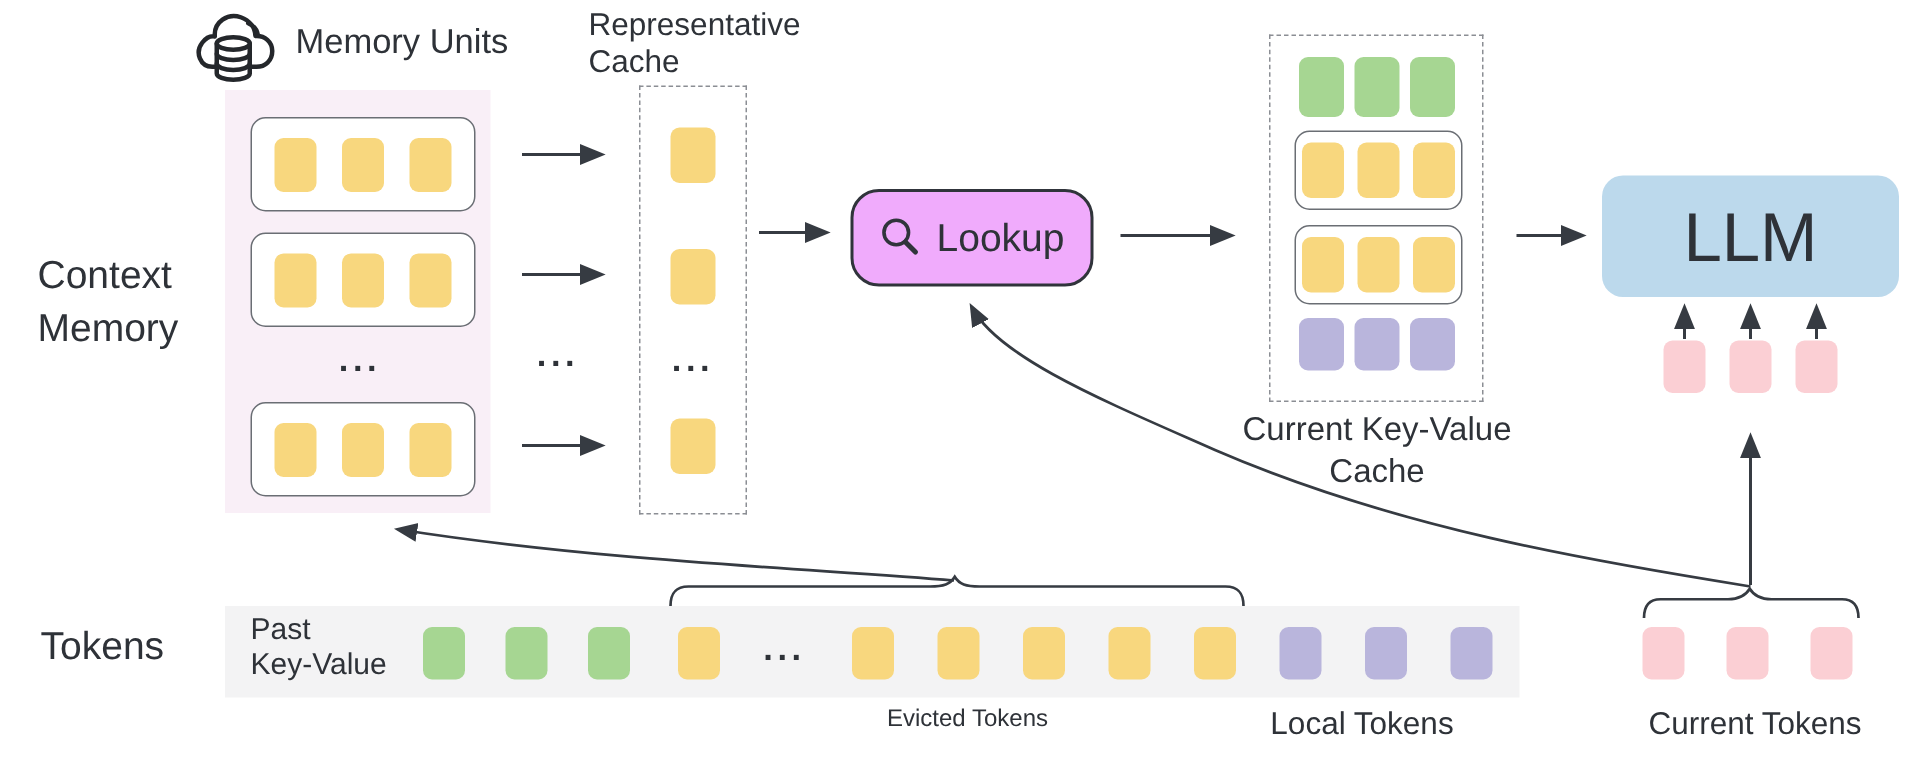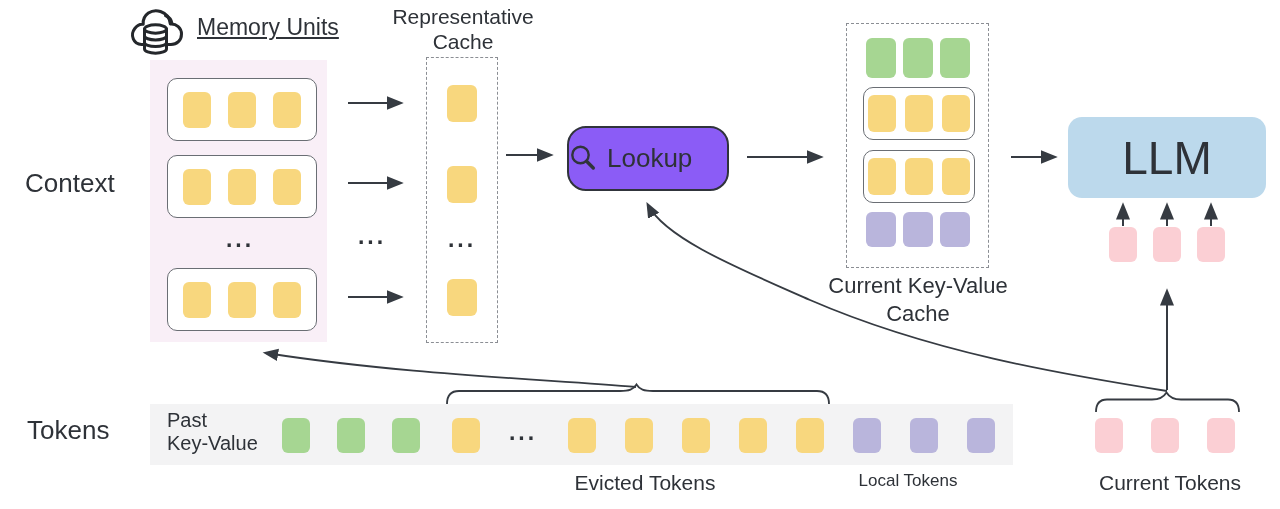--- a/index.html
+++ b/index.html
@@ -14,64 +14,65 @@
   .tokens{display:flex;align-items:center;justify-content:center;}
   .tok{flex:0 0 auto;width:var(--tw,28px);height:var(--th,35px);border-radius:6px;}
   
   .unit{background:#fff;border:1.5px solid #6A6E74;border-radius:10px;display:flex;align-items:center;justify-content:center;}
   
   .dashed{border:1.6px dashed #8B8E94;background:transparent;}
   .ell{font-weight:700;font-size:23px;letter-spacing:3px;color:#2E3238;line-height:1;}
   .panel-pink{background:#F9EFF7;}
   .strip{background:#F3F3F4;}
   .llm-box{background:#BCD9EC;border-radius:14px;display:flex;align-items:center;justify-content:center;}
-  .lookup{background:#8b5cf6;border:2px solid #30343B;border-radius:19px;display:flex;align-items:center;gap:9px;}
+  .lookup{background:#f0abfc;border:2px solid #30343B;border-radius:19px;display:flex;align-items:center;justify-content:center;gap:9px;}
   svg.flow{position:absolute;left:0;top:0;pointer-events:none;}
 </style>
 </head>
 <body>
 
 <div class="canvas">
 
   <div class="abs lbl" style="left:25px;top:166px;font-size:26px;line-height:35px;">
     <div>Context</div>
+    <div>Memory</div>
   </div>
   <div class="abs lbl" style="left:27px;top:415px;font-size:26px;">Tokens</div>
 
   <svg class="abs" style="left:128px;top:2px" width="62" height="56" viewBox="0 0 62 56">
     <g fill="none" stroke="#24272B" stroke-width="3" stroke-linecap="round" stroke-linejoin="round">
       <path fill="#fff" d="M13.5 42.5 C5.5 42.5 1.8 33 6.8 26.5 C9.3 23.2 12.2 21.8 15.2 22.3 C14.4 12.5 24 6.5 32.5 9.5 C38.5 11.6 42 16.5 42.3 22 C48.5 21.5 53.5 26 53.5 32 C53.5 38.5 48.8 42.5 43 42.5 Z"></path>
       <path d="M37.5 13.5 C41 15 43.3 17.8 43.9 21.3"></path>
       <path fill="#fff" d="M16.5 27 V47 A11 4.2 0 0 0 38.5 47 V27"></path>
       <ellipse fill="#fff" cx="27.5" cy="27" rx="11" ry="4.2"></ellipse>
       <path d="M16.5 33.8 A11 4.2 0 0 0 38.5 33.8 M16.5 40.4 A11 4.2 0 0 0 38.5 40.4"></path>
     </g>
   </svg>
-  <div class="abs lbl" style="left:197px;top:14px;font-size:23px;text-decoration:underline;">Memory Units</div>
+  <div class="abs lbl" style="left:197px;top:14px;font-size:23px;">Memory Units</div>
 
   <div class="abs panel-pink" style="left:150px;top:60px;width:177px;height:282px;"></div>
   <div class="abs unit tokens" style="left:167px;top:78px;width:148px;height:61px;gap:17px;--tw:28px;--th:36px;">
       <span class="tok" style="background: rgb(248, 215, 126);"></span>
       <span class="tok" style="background: rgb(248, 215, 126);"></span>
       <span class="tok" style="background: rgb(248, 215, 126);"></span>
     </div>
   <div class="abs unit tokens" style="left:167px;top:155px;width:148px;height:61px;gap:17px;--tw:28px;--th:36px;">
       <span class="tok" style="background: rgb(248, 215, 126);"></span>
       <span class="tok" style="background: rgb(248, 215, 126);"></span>
       <span class="tok" style="background: rgb(248, 215, 126);"></span>
     </div>
   <div class="abs unit tokens" style="left:167px;top:268px;width:148px;height:61px;gap:17px;--tw:28px;--th:36px;">
       <span class="tok" style="background: rgb(248, 215, 126);"></span>
       <span class="tok" style="background: rgb(248, 215, 126);"></span>
       <span class="tok" style="background: rgb(248, 215, 126);"></span>
     </div>
   <div class="abs ell cx" style="left:240px;top:228px;">...</div>
   <div class="abs ell cx" style="left:372px;top:225px;">...</div>
 
-  <div class="abs lbl cx" style="left:463px;top:4px;font-size:21px;line-height:25px;text-align:center;">
+  <div class="abs lbl cx" style="left:463px;top:4px;font-size:21px;line-height:25px;">
     <div>Representative</div>
     <div>Cache</div>
   </div>
   <div class="abs dashed" style="left:426px;top:57px;width:70px;height:284px;"></div>
   <div class="abs tokens" style="left:447px;top:85px;--tw:30px;--th:37px;">
       <span class="tok" style="background: rgb(248, 215, 126);"></span>
     </div>
   <div class="abs tokens" style="left:447px;top:166px;--tw:30px;--th:37px;">
       <span class="tok" style="background: rgb(248, 215, 126);"></span>
     </div>
@@ -148,22 +149,22 @@
       <span class="tok" style="background: rgb(185, 181, 220);"></span>
       <span class="tok" style="background: rgb(185, 181, 220);"></span>
       <span class="tok" style="background: rgb(185, 181, 220);"></span>
     </div>
   <div class="abs tokens" style="left:1095px;top:418px;gap:28px;--tw:28px;--th:35px;">
       <span class="tok" style="background: rgb(251, 207, 212);"></span>
       <span class="tok" style="background: rgb(251, 207, 212);"></span>
       <span class="tok" style="background: rgb(251, 207, 212);"></span>
     </div>
 
-  <div class="abs lbl cx" style="left:645px;top:471px;font-size:21px;">Evicted Tokens</div>
-  <div class="abs lbl cx" style="left:908px;top:471px;font-size:17px;">Local Tokens</div>
+  <div class="abs lbl cx" style="left:645px;top:471px;font-size:16px;">Evicted Tokens</div>
+  <div class="abs lbl cx" style="left:908px;top:471px;font-size:21px;">Local Tokens</div>
   <div class="abs lbl cx" style="left:1170px;top:471px;font-size:21px;">Current Tokens</div>
 
   <svg class="flow" width="1280" height="509" viewBox="0 0 1280 509">
     <defs>
       <marker id="ah" markerWidth="9" markerHeight="9" viewBox="0 0 10 10" refX="7.5" refY="5" orient="auto-start-reverse">
         <path d="M0 1.1 L9.6 5 L0 8.9 Z" fill="#363B42"></path>
       </marker>
     </defs>
     <g stroke="#363B42" stroke-width="2" fill="none">
       <path d="M348 103 H400" marker-end="url(#ah)"></path>

